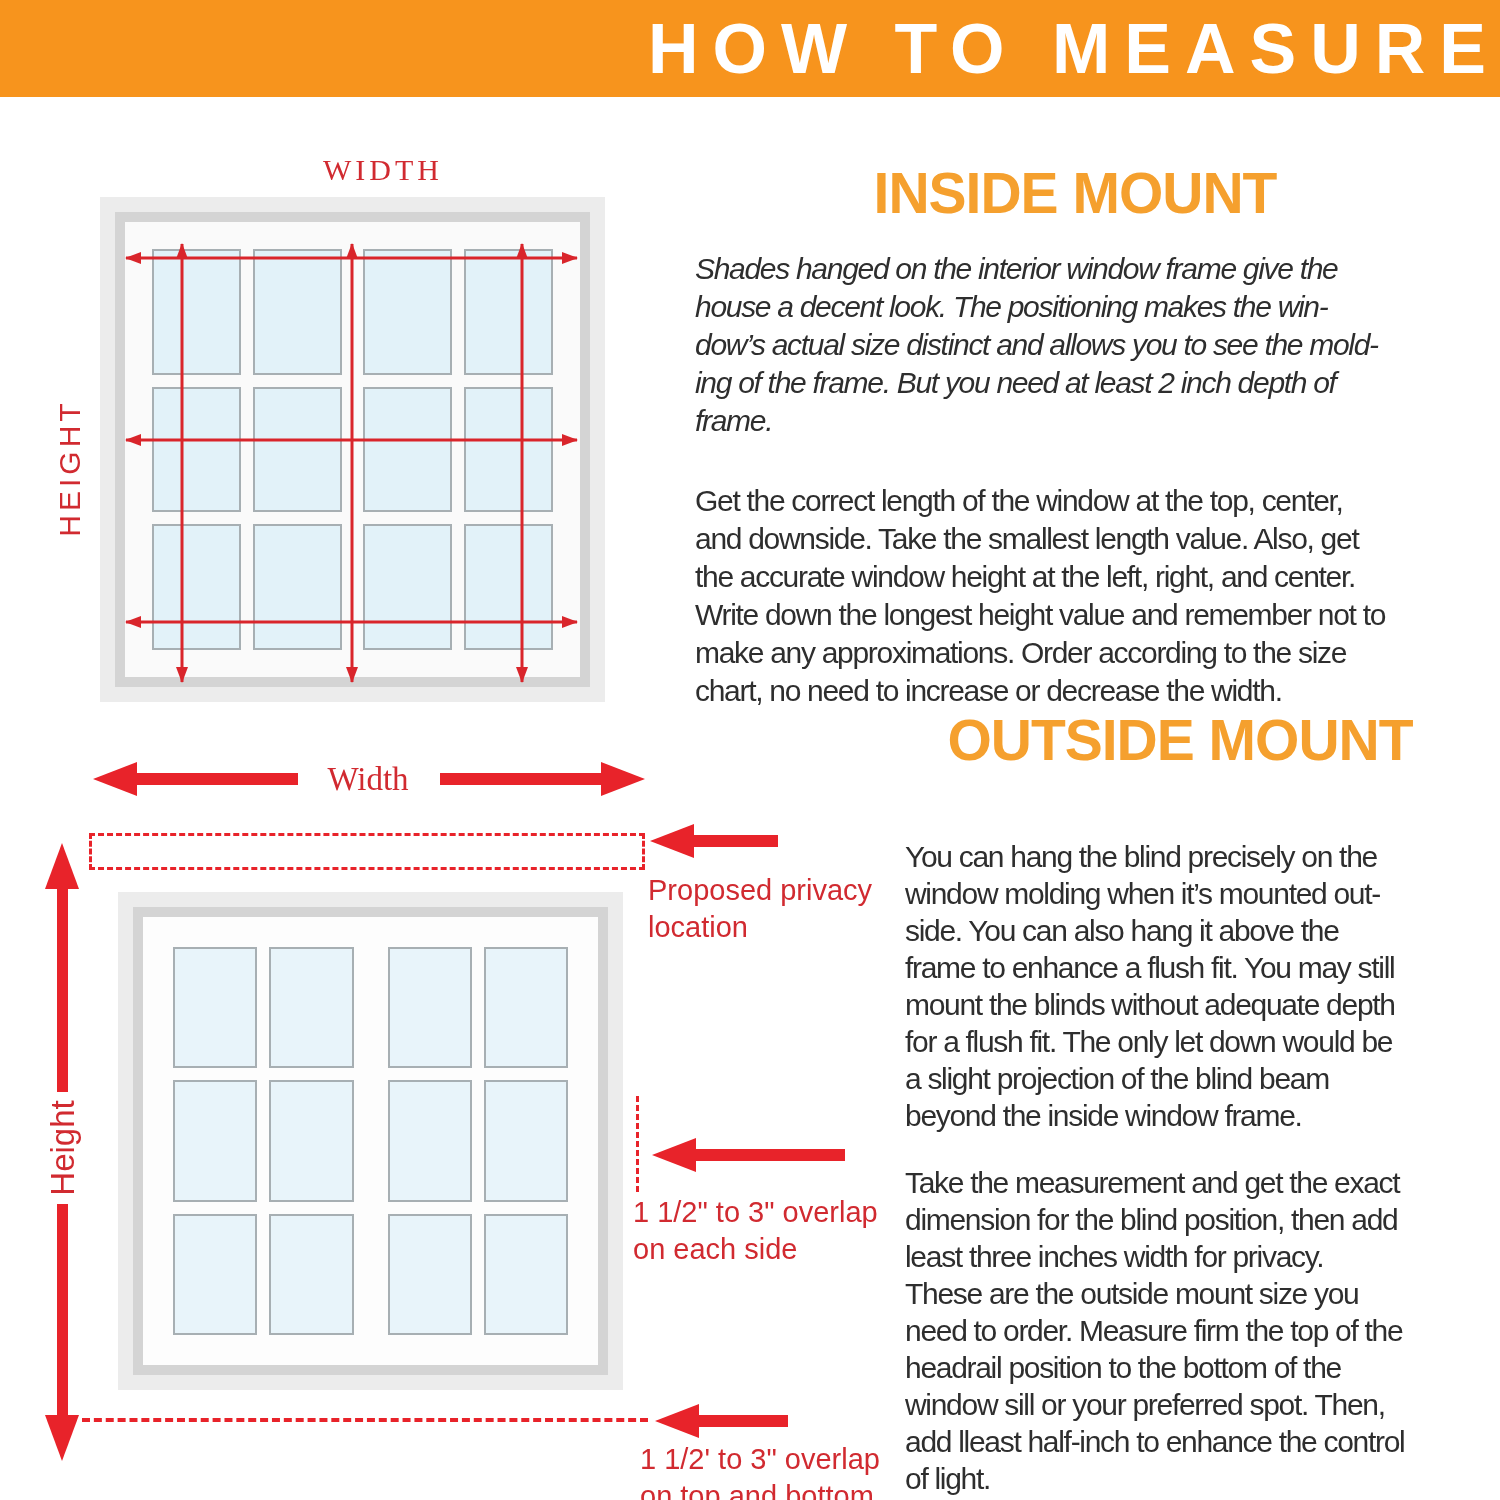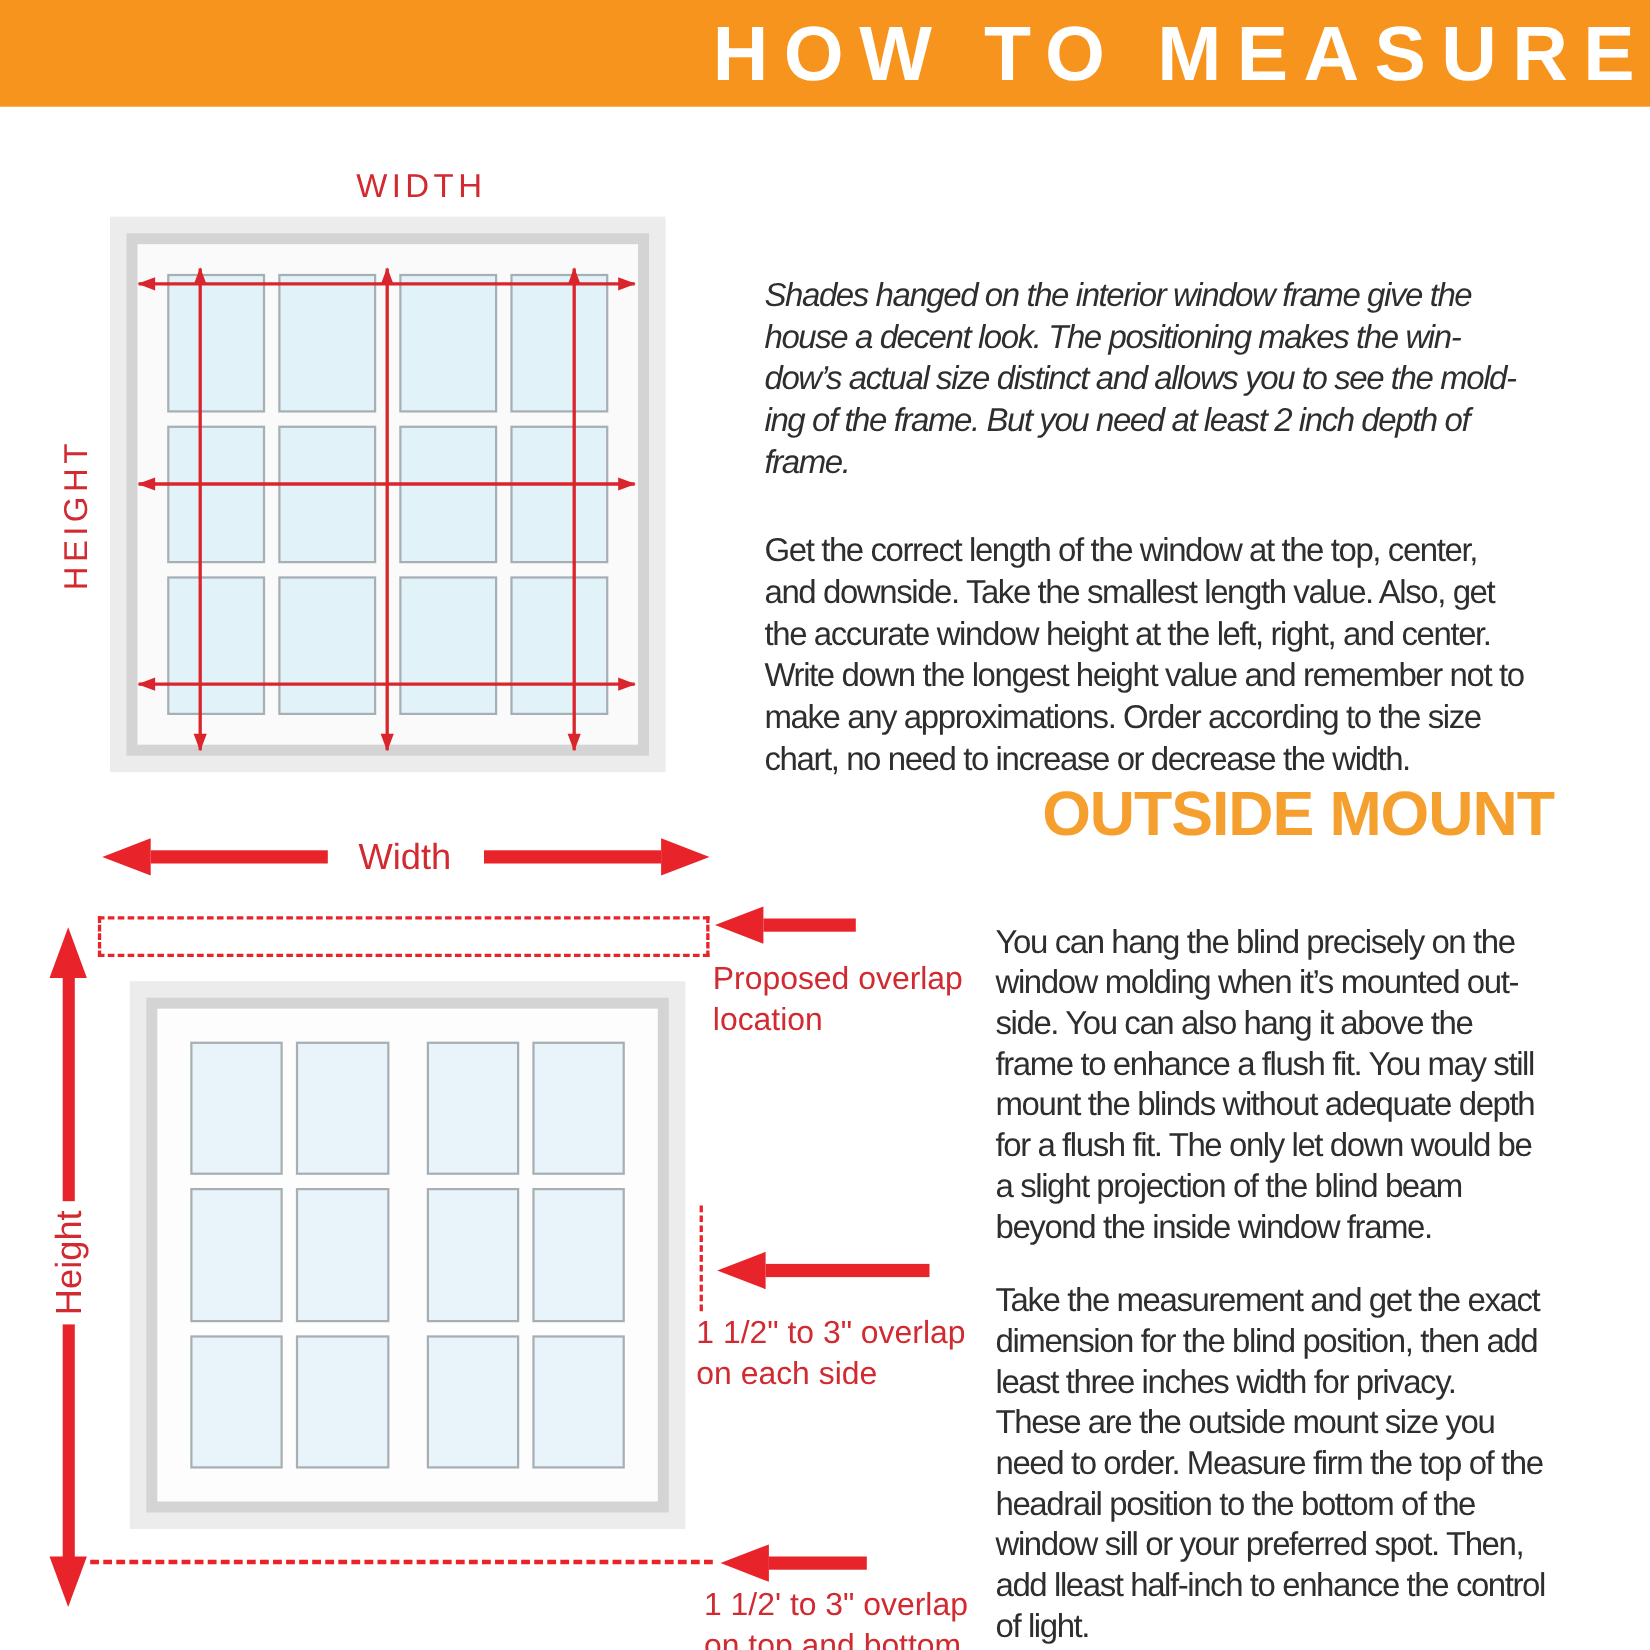--- a/index.html
+++ b/index.html
@@ -28,21 +28,21 @@
   .window{position:absolute;background:var(--frame-outer);padding:15px;box-sizing:border-box;}
   .win-mid{height:100%;background:var(--frame-mid);padding:10px;box-sizing:border-box;}
   .win-inner{height:100%;background:var(--frame-inner);padding:27px;box-sizing:border-box;display:flex;gap:21px;}
   .sash{flex:1;display:grid;grid-template-columns:1fr 1fr;grid-template-rows:1fr 1fr 1fr;gap:12px;}
   .pane{background:var(--pane);border:2px solid var(--pane-border);}
   .win-b .win-inner{background:#FDFDFD;padding:30px;gap:34px;}
   .win-b .pane{background:#E8F4FA;}
 
   
   .lbl{position:absolute;color:var(--red-text);white-space:pre-line;}
-  .center-pt{transform:translate(-50%,-50%);}
+  .center-pt{transform:translate(-50%,-50%);font-family:Liberation Serif, serif;}
   .rot{transform:translate(-50%,-50%) rotate(-90deg);}
   .cap-lbl{font-size:30px;letter-spacing:4px;}
   .small-lbl{font-size:29px;line-height:37px;}
   .wh-lbl{font-size:33px;}
 
   .heading{position:absolute;margin:0;color:var(--heading-orange);font-size:57px;font-weight:bold;
            text-align:center;letter-spacing:-1px;white-space:nowrap;}
   .para{position:absolute;margin:0;color:var(--text);font-size:30px;letter-spacing:-1.3px;
         white-space:pre-line;}
   .para-in{line-height:38px;}
@@ -112,20 +112,21 @@
     <g stroke="#D9252B" stroke-width="3">
       <line x1="46" y1="78" x2="497" y2="78" marker-start="url(#ahS)" marker-end="url(#ahE)"></line>
       <line x1="46" y1="260" x2="497" y2="260" marker-start="url(#ahS)" marker-end="url(#ahE)"></line>
       <line x1="46" y1="442" x2="497" y2="442" marker-start="url(#ahS)" marker-end="url(#ahE)"></line>
       <line x1="102" y1="64" x2="102" y2="502" marker-start="url(#ahS)" marker-end="url(#ahE)"></line>
       <line x1="272" y1="64" x2="272" y2="502" marker-start="url(#ahS)" marker-end="url(#ahE)"></line>
       <line x1="442" y1="64" x2="442" y2="502" marker-start="url(#ahS)" marker-end="url(#ahE)"></line>
     </g>
   </svg>
 
+  <h2 class="heading" style="left:695px;top:160px;width:760px;">INSIDE MOUNT</h2>
   <p class="para para-in" style="left:695px;top:250px;width:770px;font-style:italic;">Shades hanged on the interior window frame give the
 house a decent look. The positioning makes the win-
 dow’s actual size distinct and allows you to see the mold-
 ing of the frame. But you need at least 2 inch depth of
 frame.</p>
   <p class="para para-in" style="left:695px;top:482px;width:770px;">Get the correct length of the window at the top, center,
 and downside. Take the smallest length value. Also, get
 the accurate window height at the left, right, and center.
 Write down the longest height value and remember not to
 make any approximations. Order according to the size
@@ -158,21 +159,21 @@
   <div class="arrow-h" style="left:440px;top:762px;width:205px;">
     <div class="shaft"></div>
     <div class="head-r"></div>
   </div>
 
   <div class="dash-box" style="left:89px;top:833px;width:556px;height:37px;"></div>
   <div class="arrow-h" style="left:650px;top:824px;width:128px;">
     <div class="head-l"></div>
     <div class="shaft"></div>
   </div>
-  <div class="lbl small-lbl" style="left:648px;top:872px;">Proposed overlap
+  <div class="lbl small-lbl" style="left:648px;top:872px;">Proposed privacy
 location</div>
 
   <div class="vhead head-u" style="left:45px;top:843px;"></div>
   <div class="vshaft" style="left:57px;top:885px;height:207px;"></div>
   <div class="lbl wh-lbl rot" style="left:63px;top:1148px;">Height</div>
   <div class="vshaft" style="left:57px;top:1204px;height:218px;"></div>
   <div class="vhead head-d" style="left:45px;top:1415px;"></div>
 
   <div class="window win-b" style="left:118px;top:892px;width:505px;height:498px;">
     <div class="win-mid">

